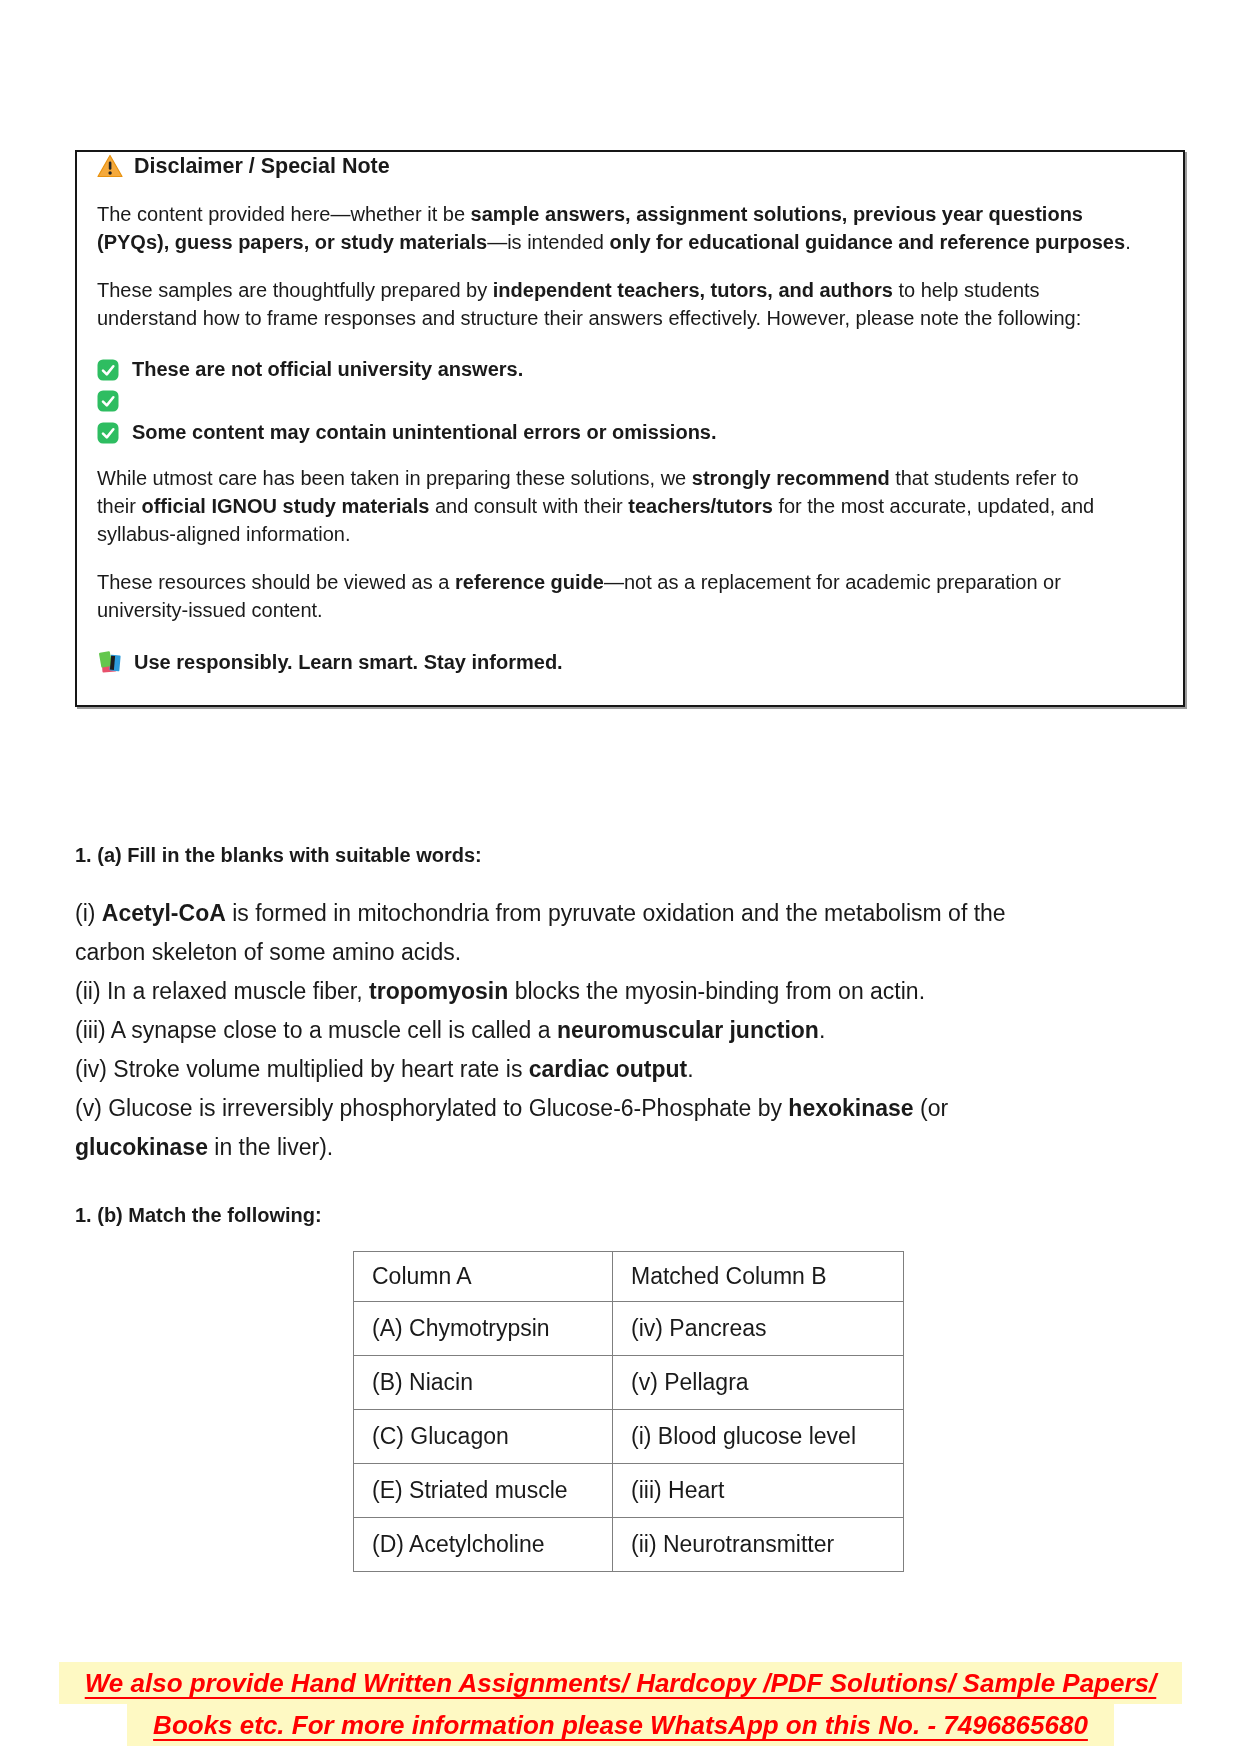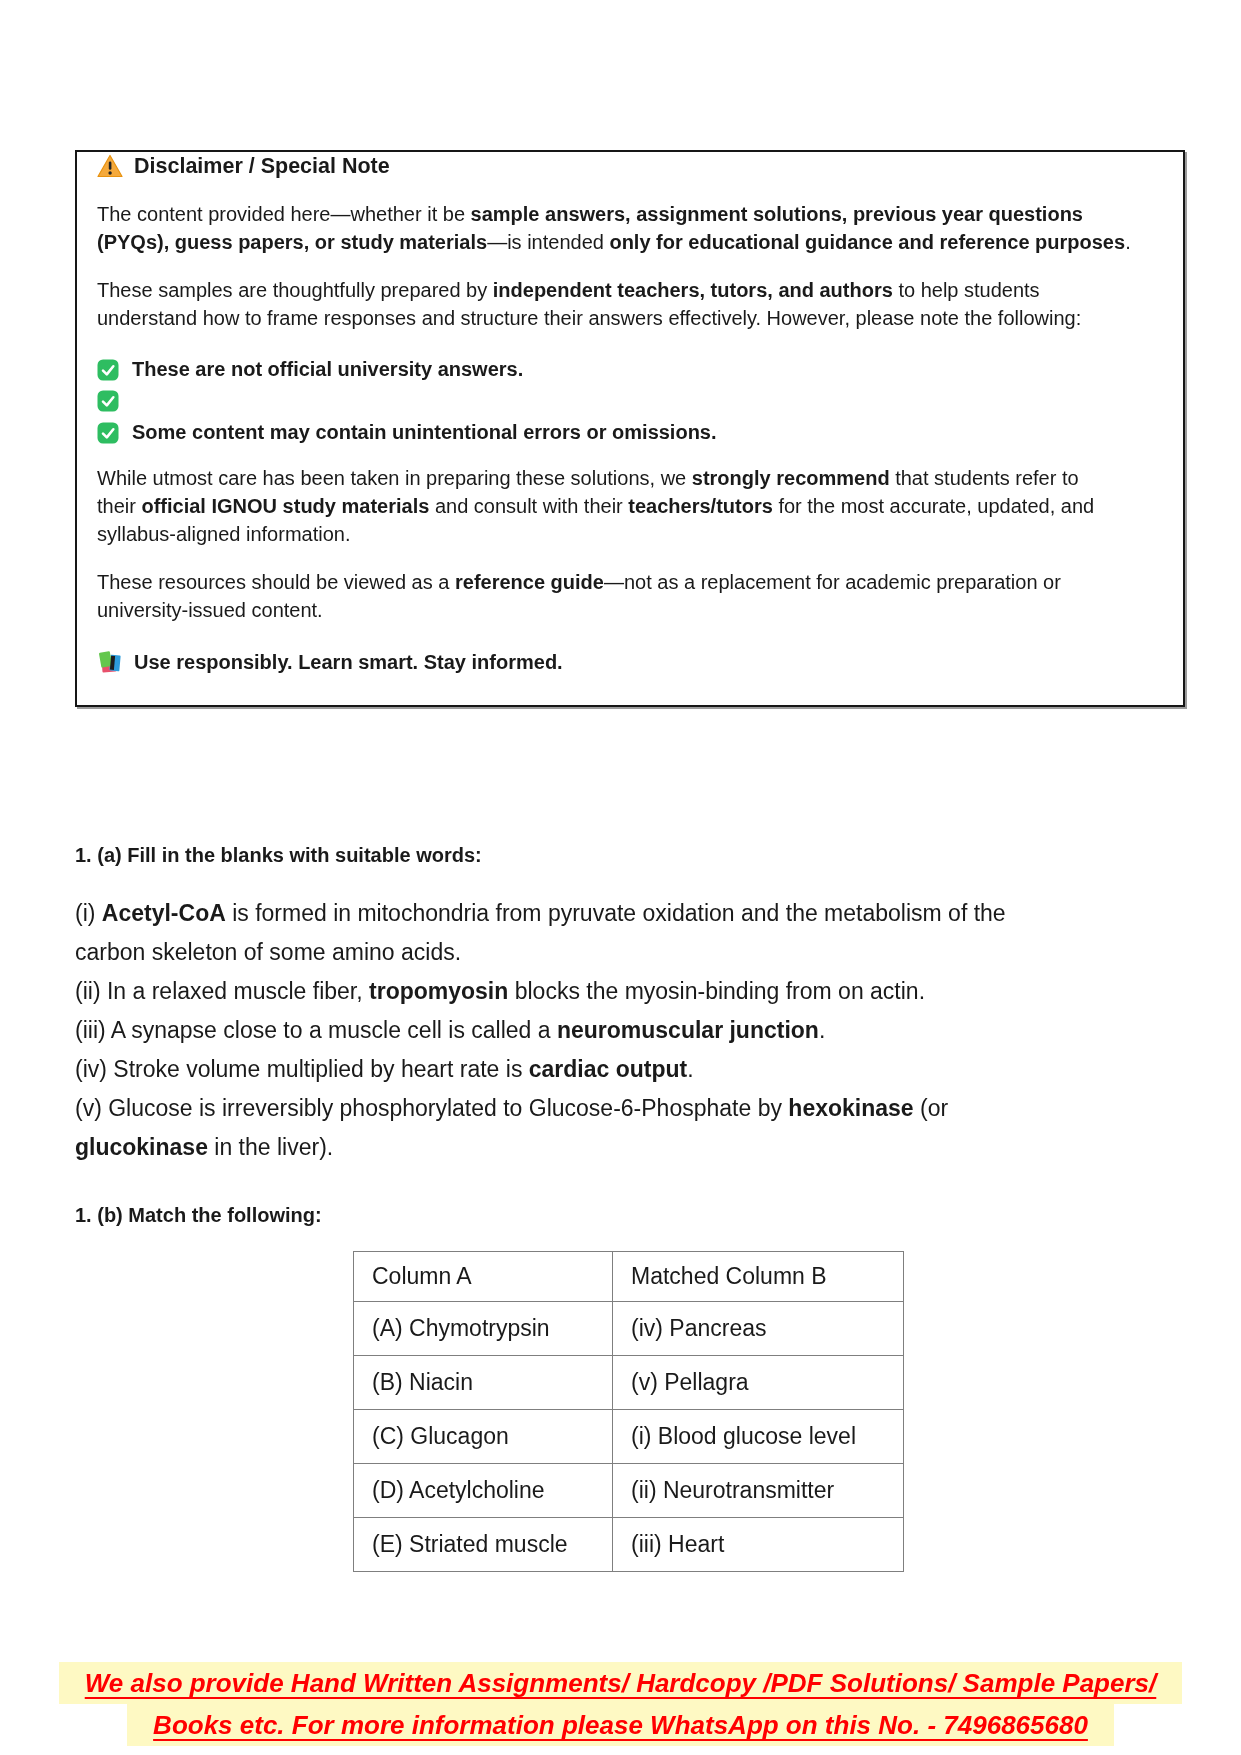--- a/index.html
+++ b/index.html
@@ -138,26 +138,26 @@
     </tr>
     <tr class="row">
       <td class="col-a">(B) Niacin</td>
       <td class="col-b">(v) Pellagra</td>
     </tr>
     <tr class="row">
       <td class="col-a">(C) Glucagon</td>
       <td class="col-b">(i) Blood glucose level</td>
     </tr>
     <tr class="row">
+      <td class="col-a">(E) Striated muscle</td>
+      <td class="col-b">(iii) Heart</td>
+    </tr>
+    <tr class="row">
       <td class="col-a">(D) Acetylcholine</td>
       <td class="col-b">(ii) Neurotransmitter</td>
-    </tr>
-    <tr class="row">
-      <td class="col-a">(E) Striated muscle</td>
-      <td class="col-b">(iii) Heart</td>
     </tr>
   </tbody>
     </table>
 
   <div id="footer-banner">
     <div class="footer-line">
       <span class="hl">We also provide Hand Written Assignments/ Hardcopy /PDF Solutions/ Sample Papers/</span>
     </div>
     <div class="footer-line">
       <span class="hl">Books etc. For more information please WhatsApp on this No. - 7496865680</span>

